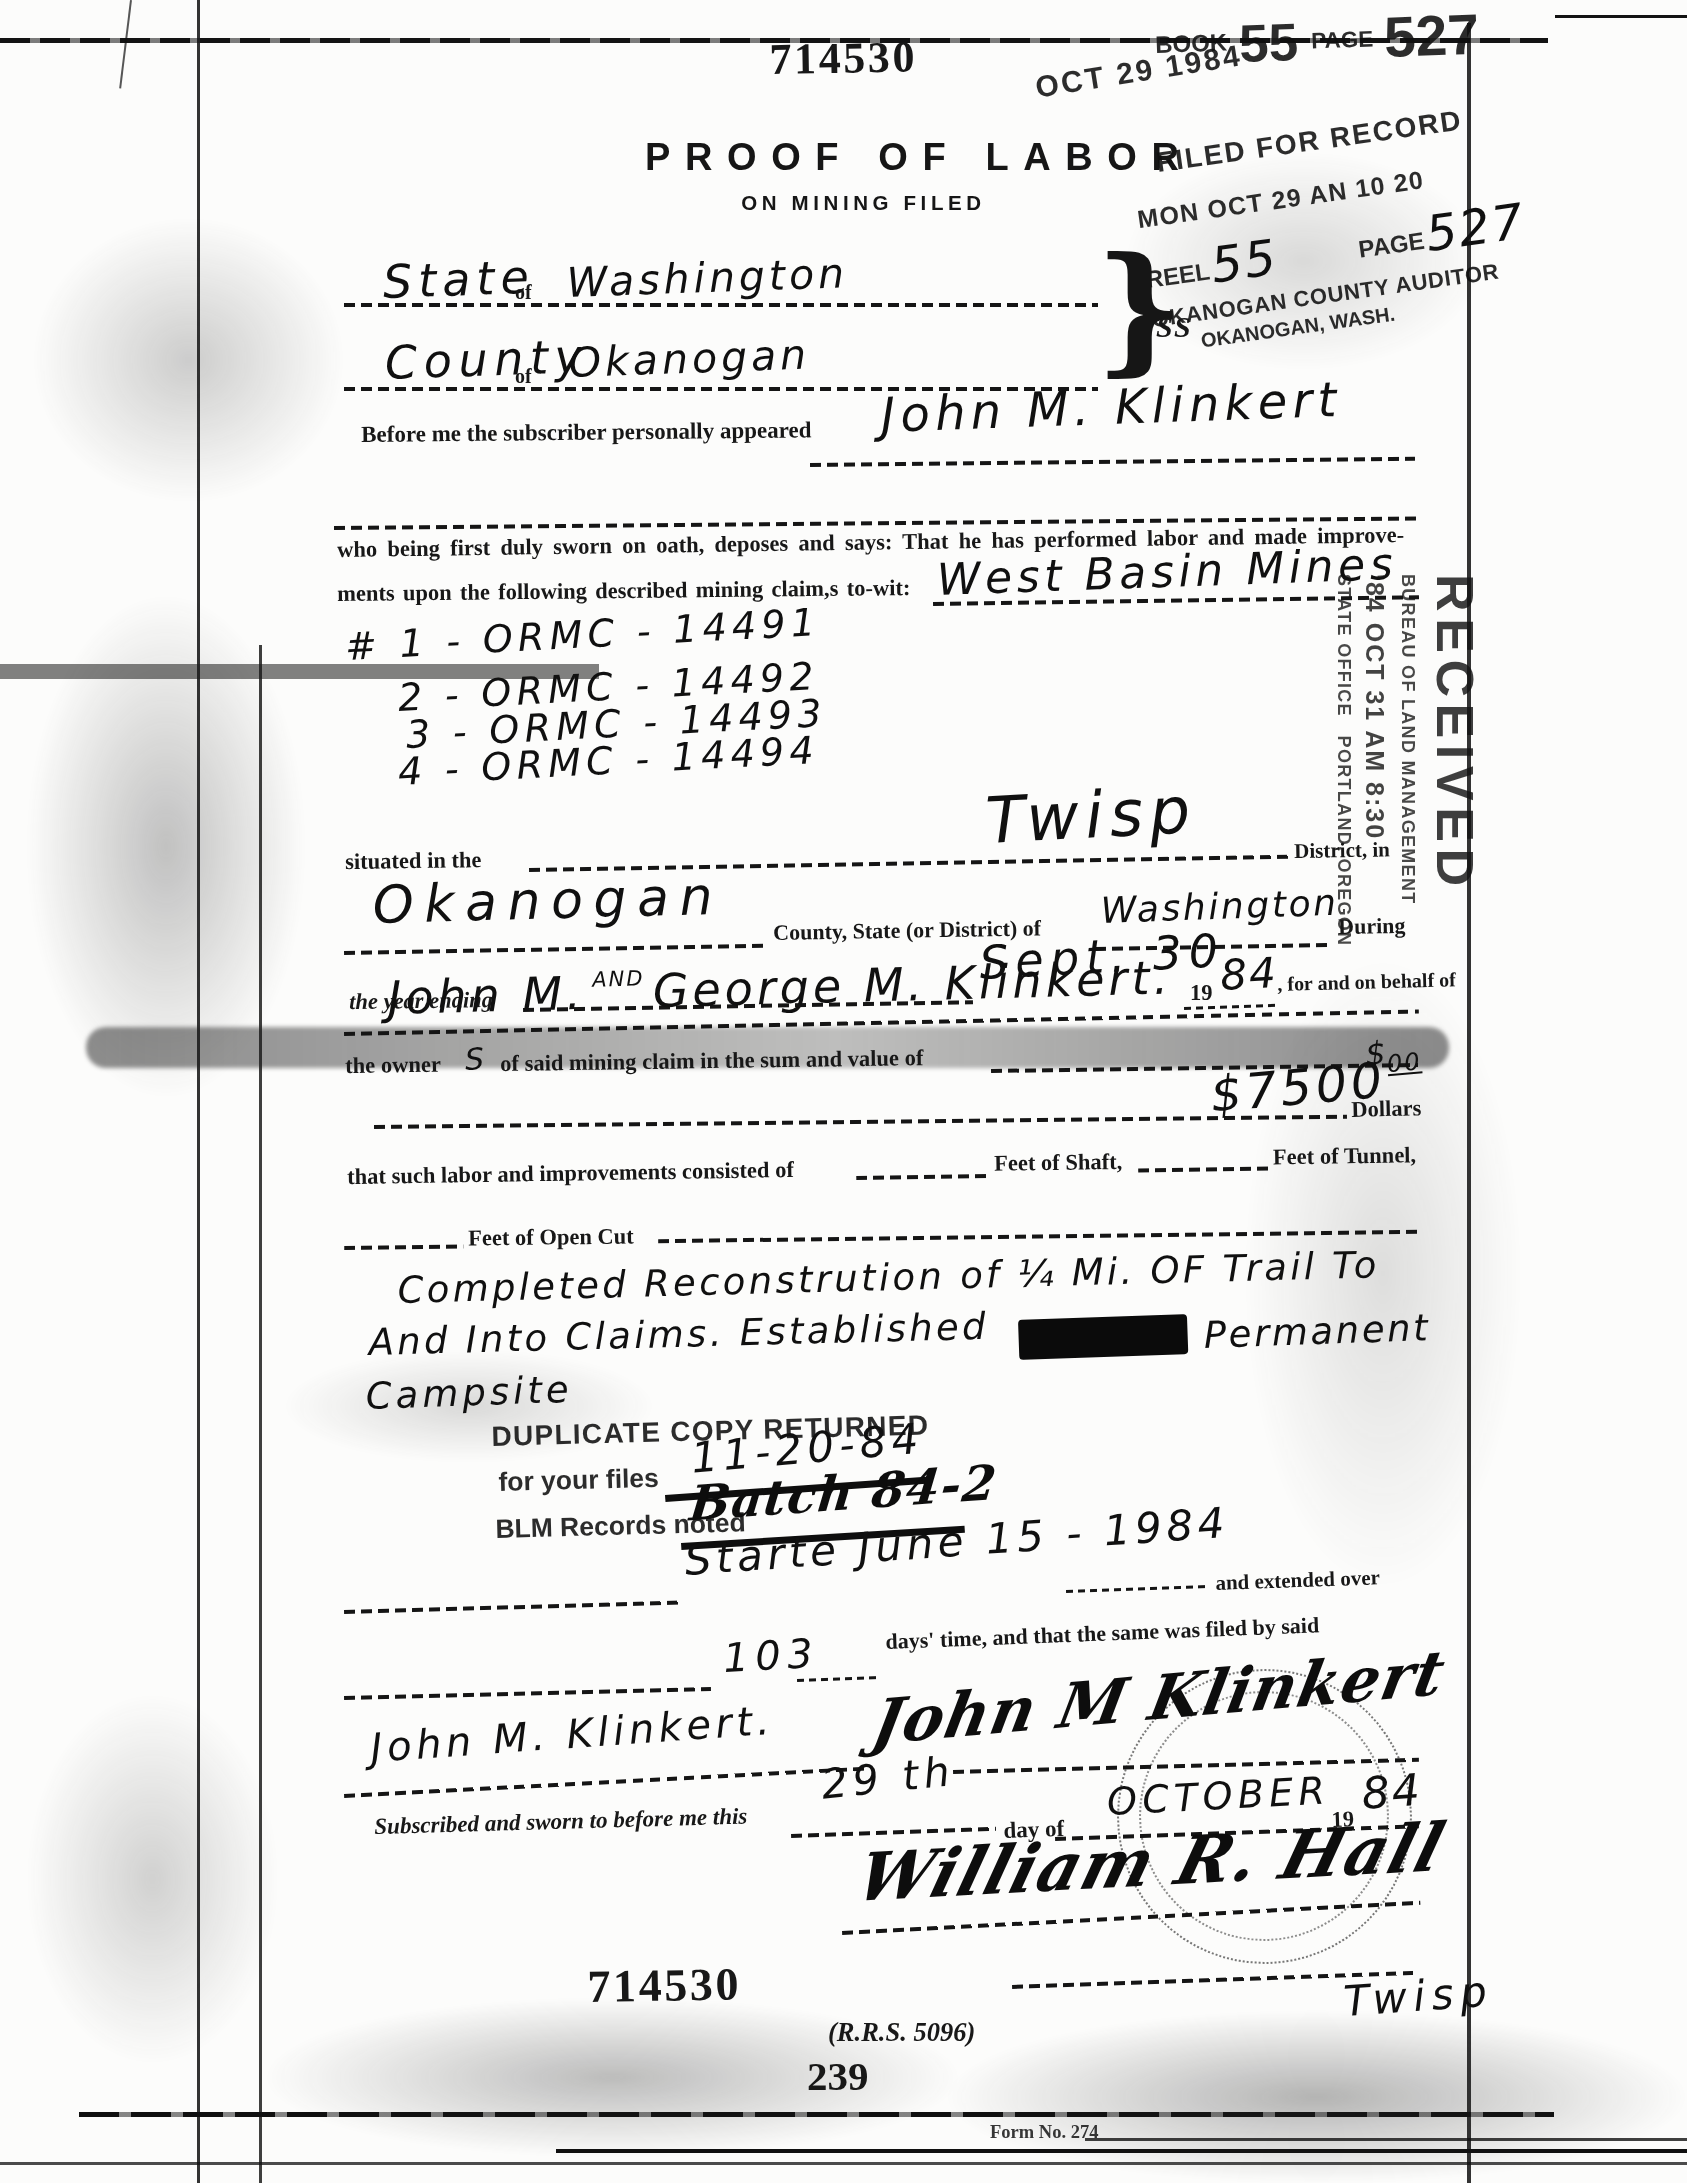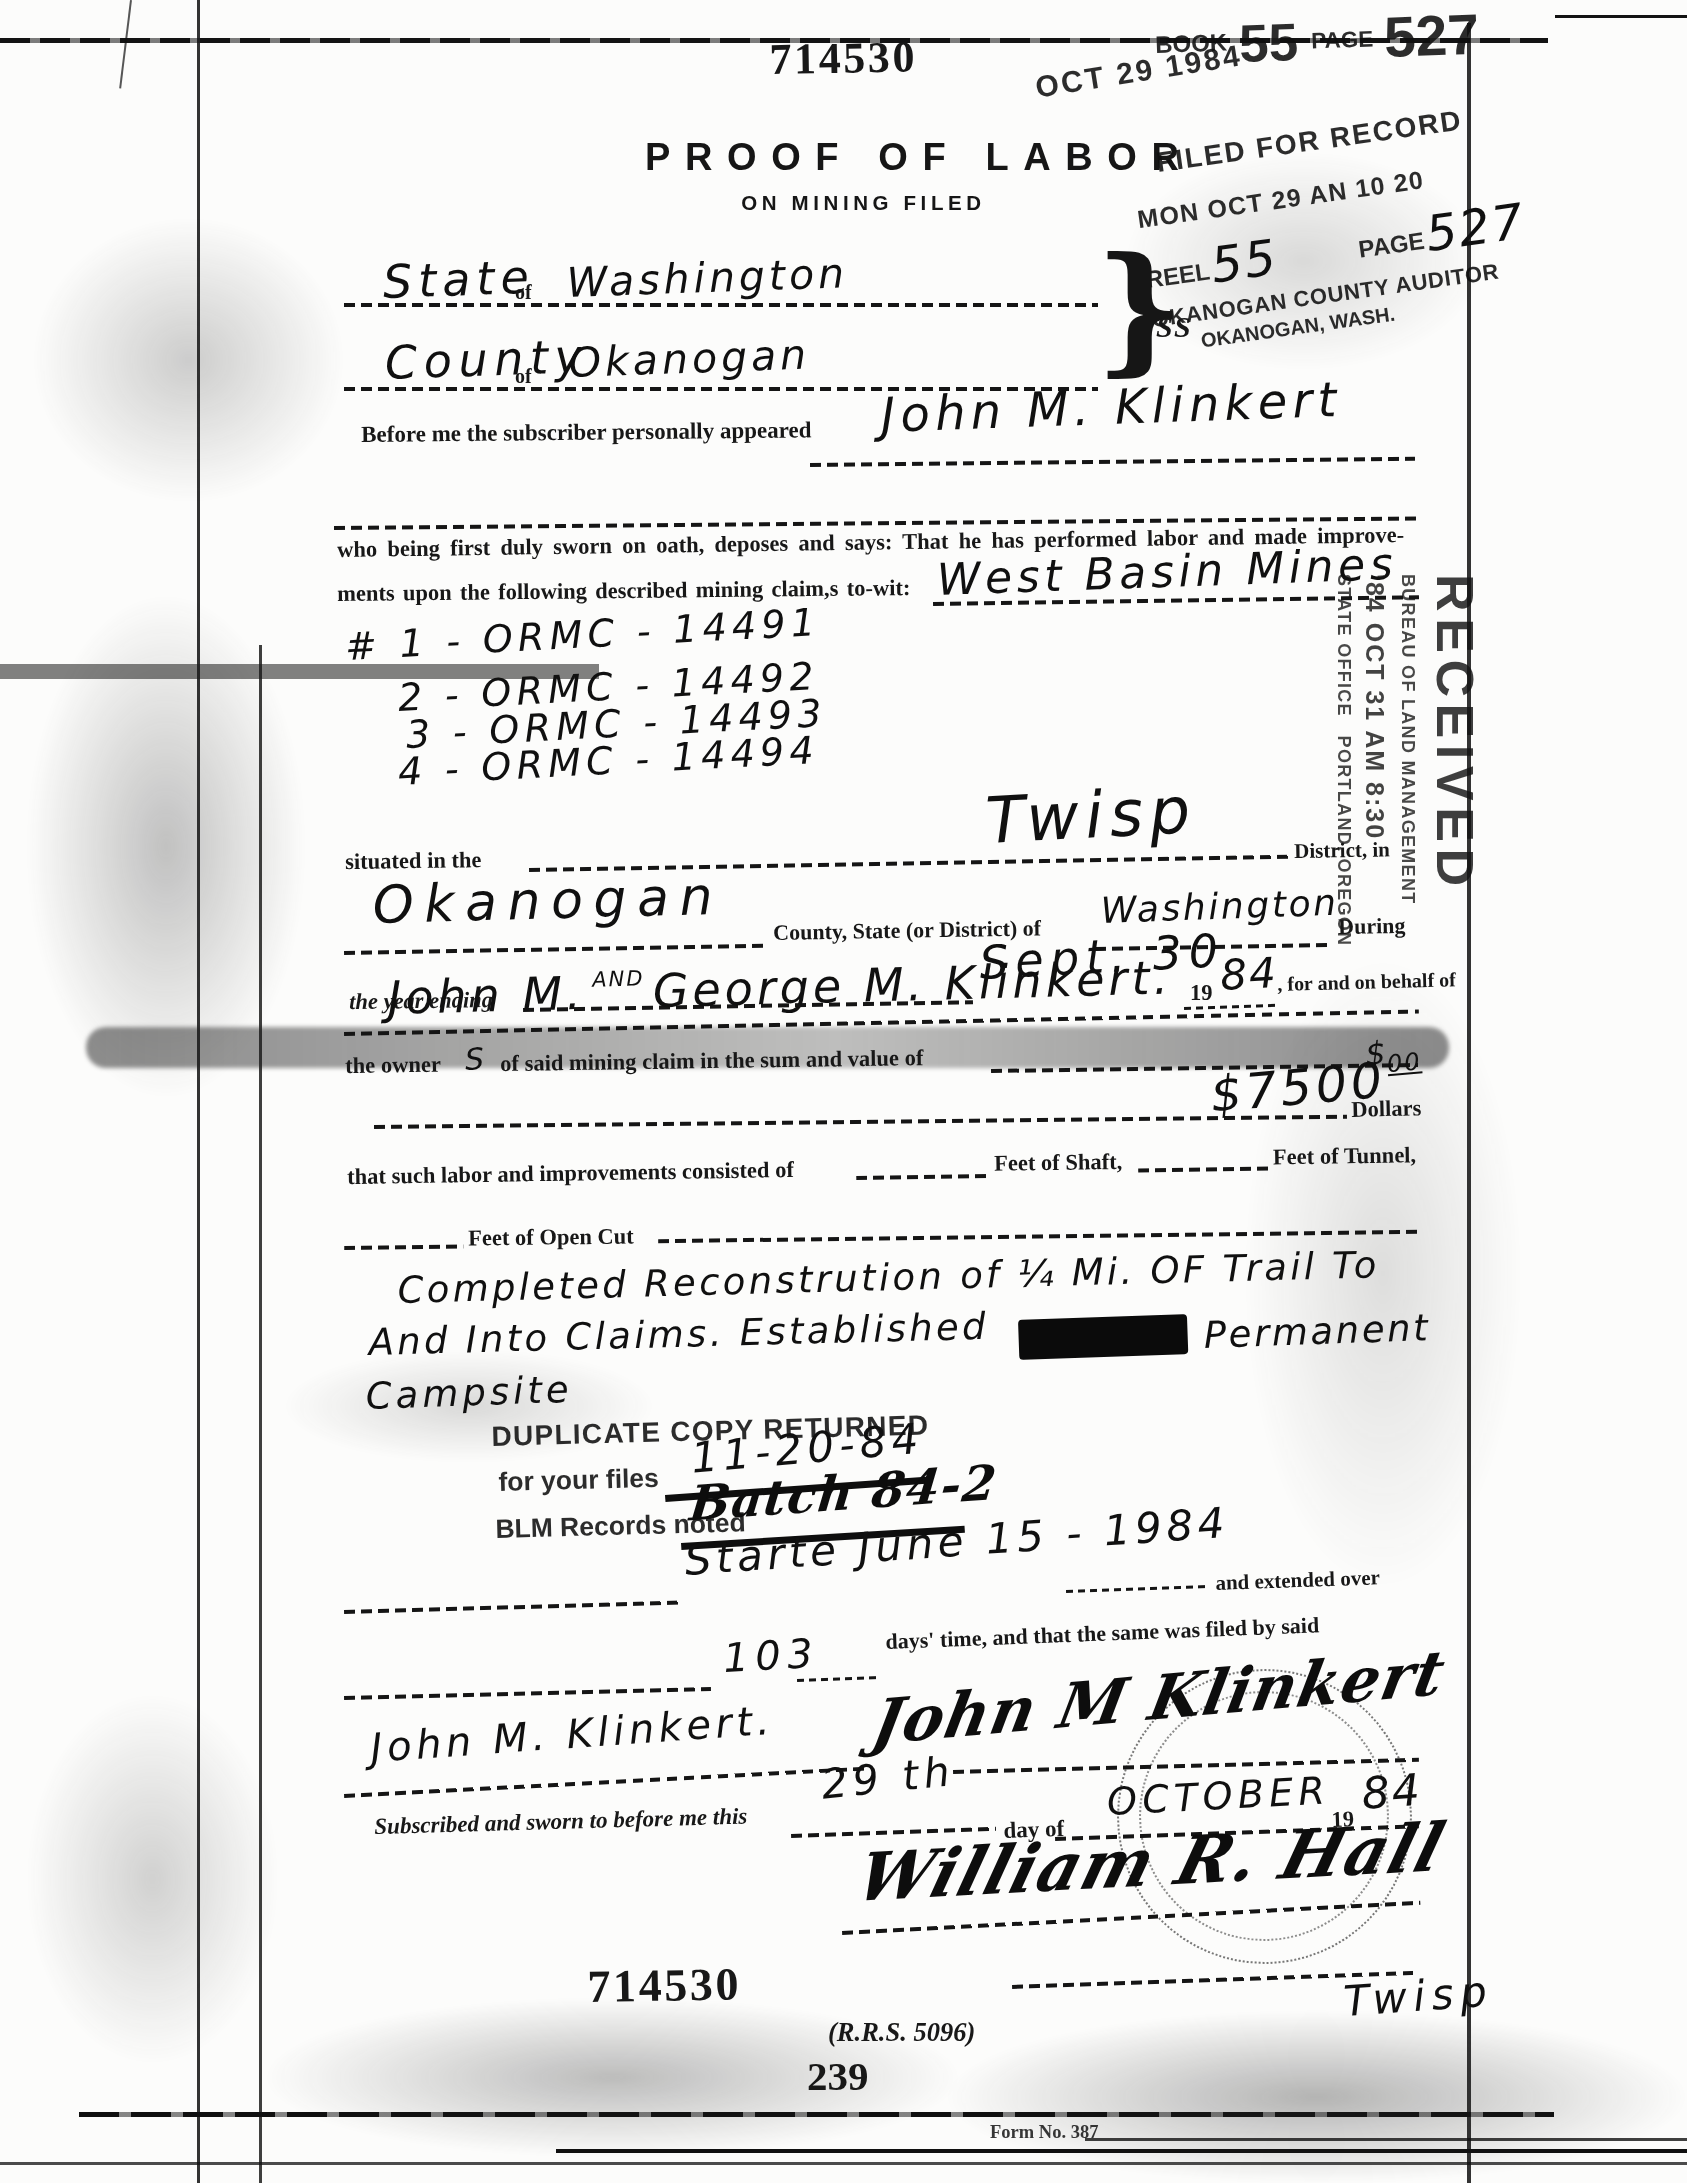--- a/index.html
+++ b/index.html
@@ -216,15 +216,15 @@
 <div class="abs dl" style="left:1055px;top:1837px;width:364px;transform:rotate(-2deg);"></div>
 
 <div class="abs sig" style="left:870px;top:1838px;font-size:66px;transform:rotate(-3deg) skewX(-18deg);">William R. Hall</div>
 <div class="abs dl" style="left:842px;top:1931px;width:579px;transform:rotate(-3deg);"></div>
 
 <div class="abs p" style="left:587px;top:1960px;font-size:46px;letter-spacing:2.6px;transform:rotate(-1deg);">714530</div>
 <div class="abs dl" style="left:1012px;top:1985px;width:407px;transform:rotate(-2deg);"></div>
 <div class="abs hw" style="left:1342px;top:1977px;font-size:42px;letter-spacing:6.6px;transform:rotate(-4deg);">Twisp</div>
 <div class="abs p pi" style="left:828px;top:2017px;font-size:26.5px;">(R.R.S. 5096)</div>
 <div class="abs p" style="left:807px;top:2052px;font-size:41px;">239</div>
-<div class="abs p" style="left:990px;top:2122px;font-size:18.5px;color:rgba(20,20,20,.85);">Form No. 387</div>
+<div class="abs p" style="left:990px;top:2122px;font-size:18.5px;color:rgba(20,20,20,.85);">Form No. 274</div>
 <div class="abs" style="left:1085px;top:2138px;width:602px;height:2.6px;background:rgba(16,16,16,.8);"></div>
 
 
 </body></html>

